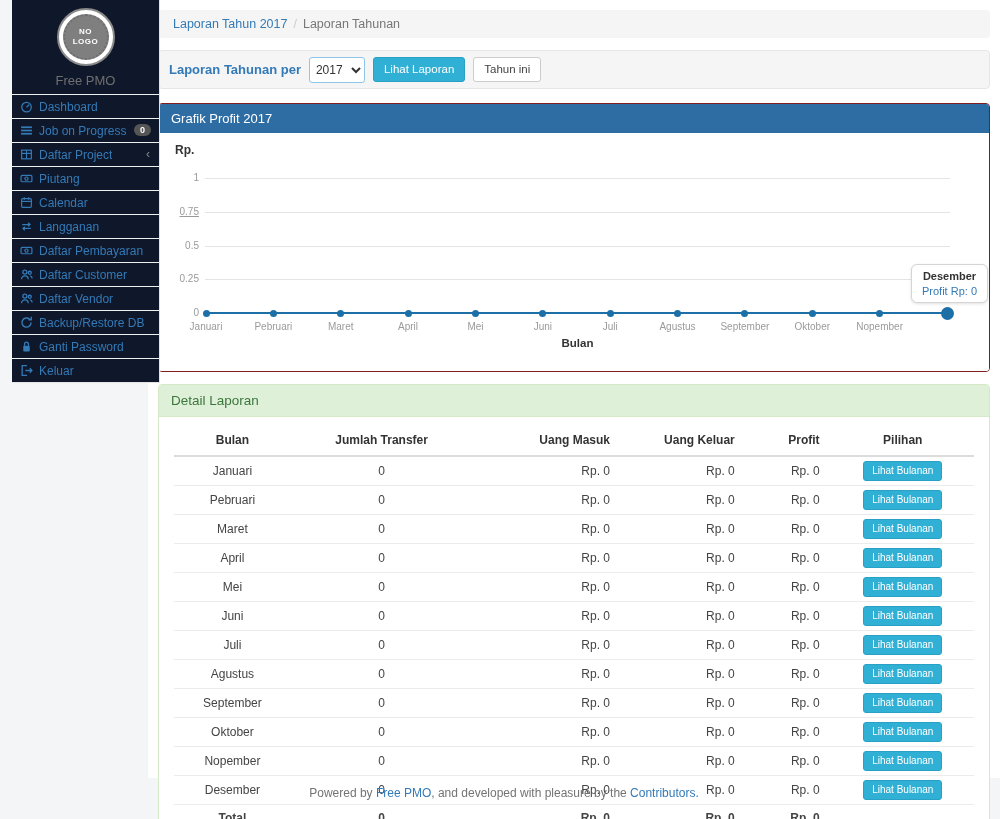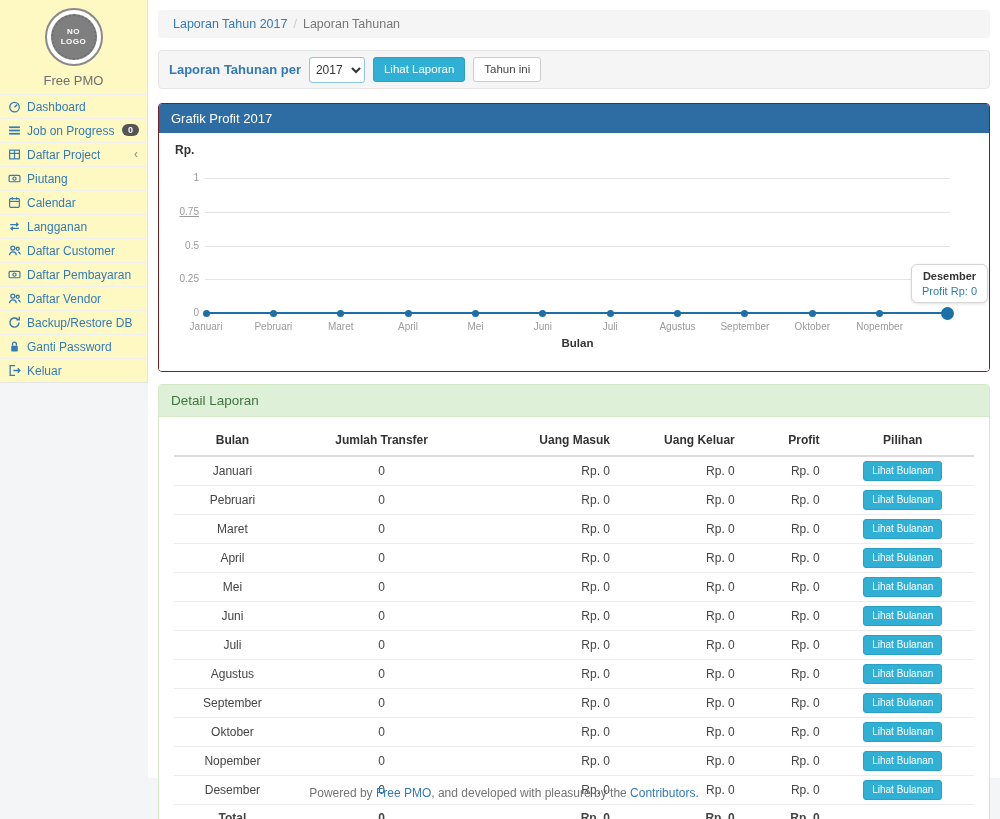--- a/index.html
+++ b/index.html
@@ -1,20 +1,20 @@
 <!DOCTYPE html>
 <html><head>
 <meta charset="utf-8">
 <style>
   * { margin:0; padding:0; box-sizing:border-box; }
   html,body { width:1000px; height:819px; }
   body { font-family:"Liberation Sans", sans-serif; background:#f3f5f6; position:relative; overflow:hidden; }
 
   
-  .sidebar { position:absolute; left:0; top:0; width:148px; background:#fef9c3;
+  .sidebar { position:absolute; left:12px; top:0; width:148px; background:#0f172a;
              border-right:1px solid #e4e4e4; border-bottom:1px solid #e4e4e4; z-index:2; }
   .logo-box { text-align:center; padding:8px 0 6px; }
   .logo-circle { width:58px; height:58px; margin:0 auto; border:2px solid #8a8a8a; border-radius:50%;
                  display:flex; align-items:center; justify-content:center; background:#fff; }
   .logo-seal { width:46px; height:46px; border-radius:50%; background:#7f7f7f; border:2px dotted #6e6e6e;
                display:flex; align-items:center; justify-content:center; color:#fff; font-size:8px;
                font-weight:bold; text-align:center; line-height:1.2; letter-spacing:.5px; white-space:pre-line; }
   .brand { margin-top:7px; color:#6f6f6f; font-size:13px; }
   .menu-item { position:relative; display:flex; align-items:center; gap:6px; padding:4px 8px 4px 8px;
                height:24px; border-top:1px solid #efefef; color:#337ab7; font-size:12px; cursor:pointer; }
@@ -150,37 +150,37 @@
         <span class="mi-icon">
           <svg viewBox="0 0 12 12" fill="none" stroke="currentColor" stroke-width="1.2">
             <path d="M2 4.2 H9 M7.6 2.6 L9.2 4.2 L7.6 5.8"></path>
             <path d="M10 7.8 H3 M4.4 6.2 L2.8 7.8 L4.4 9.4"></path>
           </svg>
         </span>
         <span class="mi-label">Langganan</span>
       </div>
       <div class="menu-item">
         <span class="mi-icon">
+          <svg viewBox="0 0 12 12" fill="none" stroke="currentColor" stroke-width="1.1">
+            <rect x="1" y="3.2" width="10" height="5.8" rx="1"></rect>
+            <circle cx="6" cy="6.1" r="1.5"></circle>
+          </svg>
+        </span>
+        <span class="mi-label">Daftar Pembayaran</span>
+      </div>
+      <div class="menu-item">
+        <span class="mi-icon">
           <svg viewBox="0 0 12 12" fill="none" stroke="currentColor" stroke-width="1.2">
             <circle cx="4.5" cy="3.8" r="1.9"></circle>
             <path d="M1.4 10.4 a3.1 3.1 0 0 1 6.2 0"></path>
             <circle cx="9" cy="4.4" r="1.4"></circle>
             <path d="M9.4 7.2 a2.4 2.4 0 0 1 1.8 2.4"></path>
           </svg>
         </span>
         <span class="mi-label">Daftar Customer</span>
-      </div>
-      <div class="menu-item">
-        <span class="mi-icon">
-          <svg viewBox="0 0 12 12" fill="none" stroke="currentColor" stroke-width="1.1">
-            <rect x="1" y="3.2" width="10" height="5.8" rx="1"></rect>
-            <circle cx="6" cy="6.1" r="1.5"></circle>
-          </svg>
-        </span>
-        <span class="mi-label">Daftar Pembayaran</span>
       </div>
       <div class="menu-item">
         <span class="mi-icon">
           <svg viewBox="0 0 12 12" fill="none" stroke="currentColor" stroke-width="1.2">
             <circle cx="4.5" cy="3.8" r="1.9"></circle>
             <path d="M1.4 10.4 a3.1 3.1 0 0 1 6.2 0"></path>
             <circle cx="9" cy="4.4" r="1.4"></circle>
             <path d="M9.4 7.2 a2.4 2.4 0 0 1 1.8 2.4"></path>
           </svg>
         </span>

